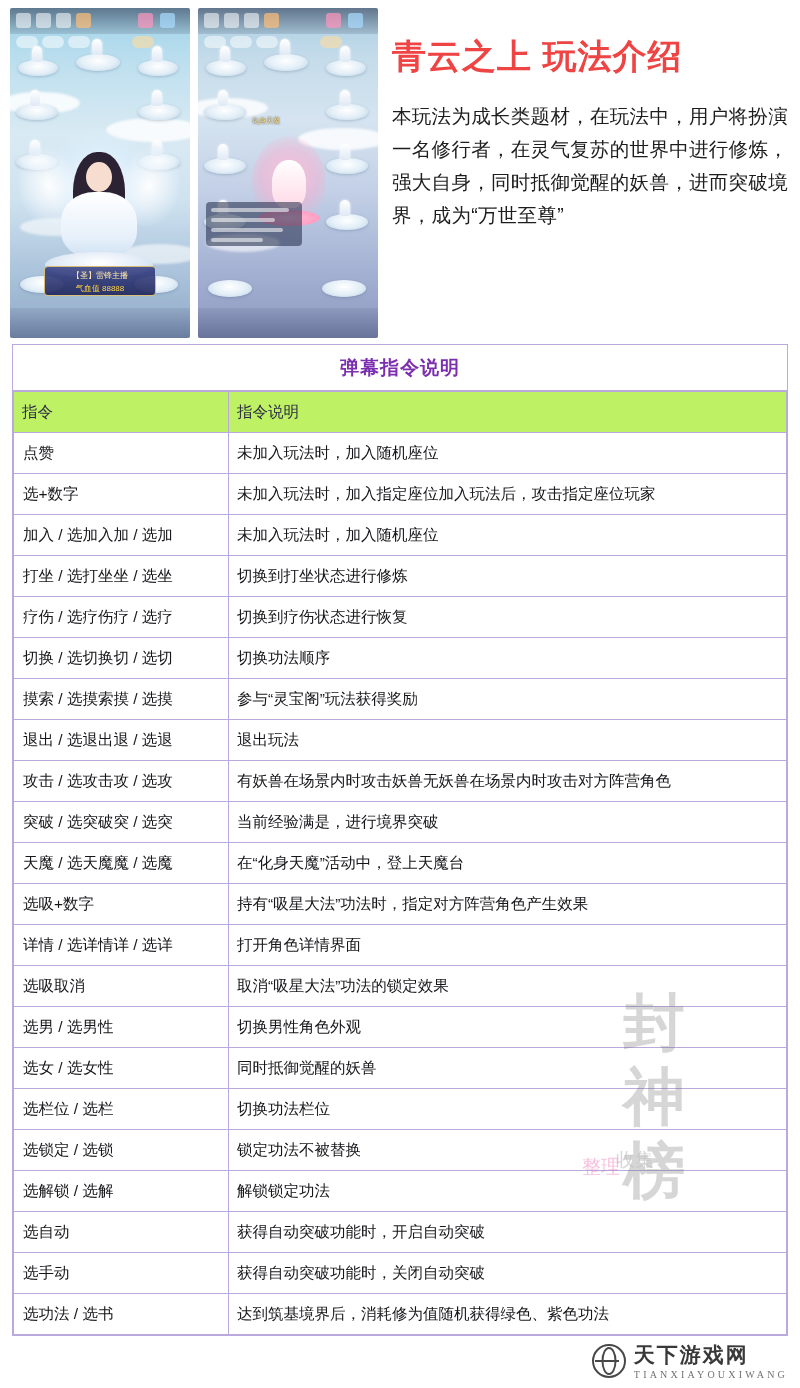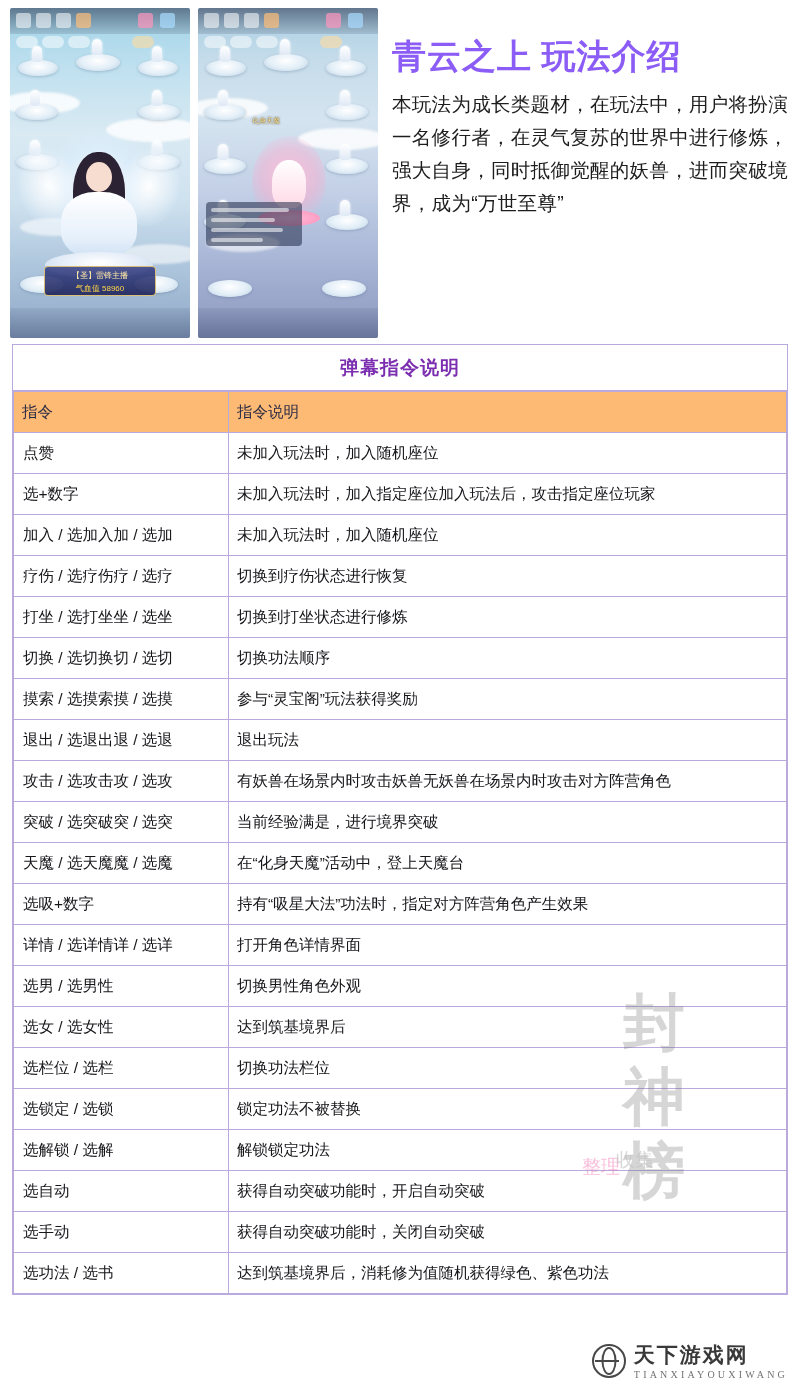--- a/index.html
+++ b/index.html
@@ -214,26 +214,26 @@
     height: 30px;
     background: linear-gradient(180deg, rgba(60,72,110,0.1), rgba(60,72,110,0.45));
   }
 
   
   .intro {
     flex: 1 1 auto;
     padding-top: 26px;
   }
   .intro-title {
-    font-family: Liberation Serif, serif;
+    font-family: Liberation Sans, sans-serif;
     font-size: 34px;
     font-weight: bold;
-    color: #8b5cf6;
+    color: #ef4444;
     letter-spacing: 1px;
-    margin-bottom: 8px;
+    margin-bottom: 20px;
   }
   .intro-body {
     font-size: 19.5px;
     line-height: 33px;
     color: #1d1d1d;
     letter-spacing: 0.3px;
   }
 
   
   .table-wrap {
@@ -261,21 +261,21 @@
     padding: 7px 8px;
     font-size: 15.5px;
     color: #16161a;
     text-align: left;
     vertical-align: middle;
     height: 26px;
     overflow: hidden;
     white-space: nowrap;
   }
   thead th {
-    background: #fdba74;
+    background: #bef264;
     color: #2b2b44;
     font-weight: normal;
     font-size: 15.5px;
   }
   col.c1 { width: 215px; }
   tbody tr td:first-child { padding-left: 9px; }
   tbody tr:nth-child(n) { background: #ffffff; }
 
   
   .wm-seal {
@@ -413,21 +413,21 @@
       <div class="wing wing-l"></div>
       <div class="wing wing-r"></div>
       <div class="hair"></div>
       <div class="face"></div>
       <div class="robe"></div>
       <div class="lotus"></div>
     </div>
 
     <div class="namebar">
       <div class="n1">【圣】雷锋主播</div>
-      <div class="n2">气血值 58960</div>
+      <div class="n2">气血值 88888</div>
     </div>
     <div class="btm-bar"></div>
   </div>
 
   <div class="shot shot-b">
     <div class="sky sky-b"></div>
     <div class="cloud" style="left:-10px;top:90px;width:80px;height:20px;"></div>
     <div class="cloud" style="left:100px;top:120px;width:90px;height:22px;"></div>
     <div class="cloud" style="left:8px;top:226px;width:74px;height:18px;opacity:.7"></div>
 
@@ -509,28 +509,28 @@
         </tr>
         <tr>
           <td>选+数字</td>
           <td>未加入玩法时，加入指定座位加入玩法后，攻击指定座位玩家</td>
         </tr>
         <tr>
           <td>加入 / 选加入加 / 选加</td>
           <td>未加入玩法时，加入随机座位</td>
         </tr>
         <tr>
+          <td>打坐 / 选打坐坐 / 选坐</td>
+          <td>切换到打坐状态进行修炼</td>
+        </tr>
+        <tr>
           <td>疗伤 / 选疗伤疗 / 选疗</td>
           <td>切换到疗伤状态进行恢复</td>
         </tr>
         <tr>
-          <td>打坐 / 选打坐坐 / 选坐</td>
-          <td>切换到打坐状态进行修炼</td>
-        </tr>
-        <tr>
           <td>切换 / 选切换切 / 选切</td>
           <td>切换功法顺序</td>
         </tr>
         <tr>
           <td>摸索 / 选摸索摸 / 选摸</td>
           <td>参与“灵宝阁”玩法获得奖励</td>
         </tr>
         <tr>
           <td>退出 / 选退出退 / 选退</td>
           <td>退出玩法</td>
@@ -549,26 +549,30 @@
         </tr>
         <tr>
           <td>选吸+数字</td>
           <td>持有“吸星大法”功法时，指定对方阵营角色产生效果</td>
         </tr>
         <tr>
           <td>详情 / 选详情详 / 选详</td>
           <td>打开角色详情界面</td>
         </tr>
         <tr>
+          <td>选吸取消</td>
+          <td>取消“吸星大法”功法的锁定效果</td>
+        </tr>
+        <tr>
           <td>选男 / 选男性</td>
           <td>切换男性角色外观</td>
         </tr>
         <tr>
           <td>选女 / 选女性</td>
-          <td>达到筑基境界后</td>
+          <td>同时抵御觉醒的妖兽</td>
         </tr>
         <tr>
           <td>选栏位 / 选栏</td>
           <td>切换功法栏位</td>
         </tr>
         <tr>
           <td>选锁定 / 选锁</td>
           <td>锁定功法不被替换</td>
         </tr>
         <tr>

